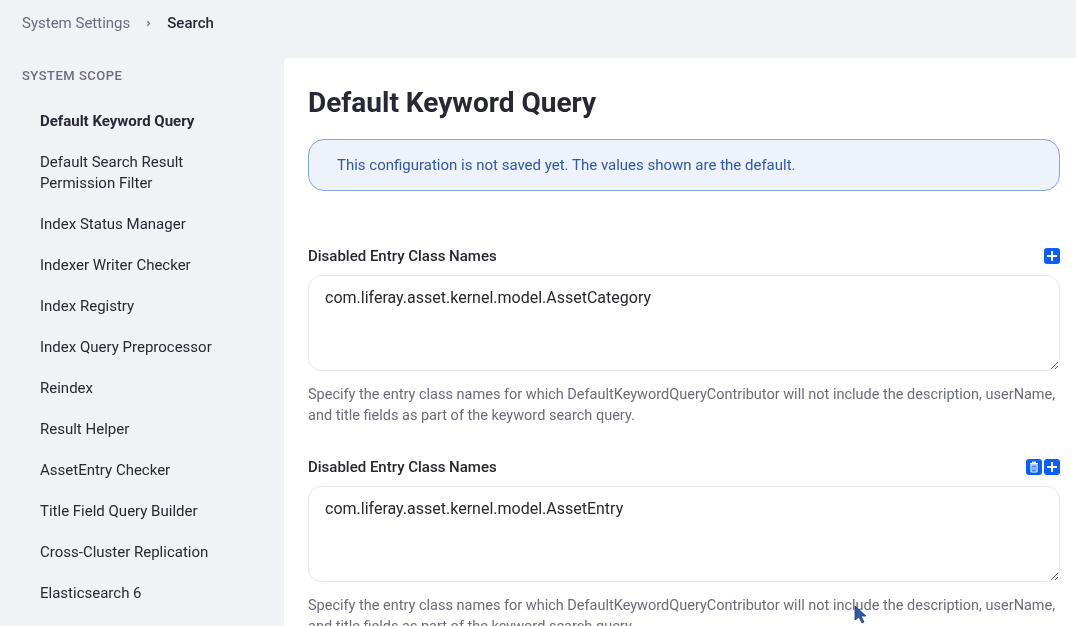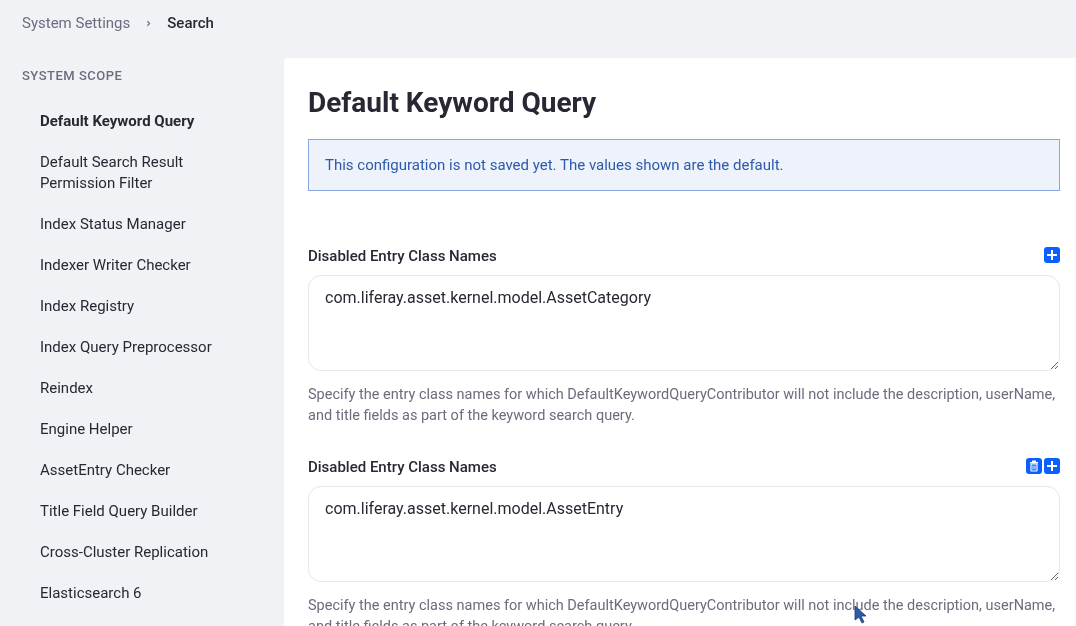--- a/index.html
+++ b/index.html
@@ -58,30 +58,31 @@
     }
     .page-title {
       font-size: 28px;
       font-weight: 700;
       color: #272833;
       margin-bottom: 20px;
     }
     .info-banner {
       background: #eef2fa;
       border: 1px solid #89a7e0;
-      border-radius: 0;
-      padding: 16px 16px;
+      border-radius: 16px;
+      padding: 16px 28px;
       color: #2e5aac;
       font-size: 15px;
       margin-bottom: 56px;
     }
     .field-block { margin-bottom: 32px; }
     .field-header {
       display: flex;
       justify-content: space-between;
+      align-items: center;
       margin-bottom: 10px;
     }
     .field-label {
       font-size: 15px;
       color: #272833;
       font-weight: 500;
     }
     .field-actions { display: flex; gap: 2px; }
     .icon-btn {
       width: 16px;
@@ -133,21 +134,21 @@
   <aside class="sidebar">
     <div class="sidebar-header">SYSTEM SCOPE</div>
     <ul class="sidebar-items" id="sidebar-items">
         <li class="sidebar-item active">Default Keyword Query</li>
         <li class="sidebar-item">Default Search Result Permission Filter</li>
         <li class="sidebar-item">Index Status Manager</li>
         <li class="sidebar-item">Indexer Writer Checker</li>
         <li class="sidebar-item">Index Registry</li>
         <li class="sidebar-item">Index Query Preprocessor</li>
         <li class="sidebar-item">Reindex</li>
-        <li class="sidebar-item">Engine Helper</li>
+        <li class="sidebar-item">Result Helper</li>
         <li class="sidebar-item">AssetEntry Checker</li>
         <li class="sidebar-item">Title Field Query Builder</li>
         <li class="sidebar-item">Cross-Cluster Replication</li>
         <li class="sidebar-item">Elasticsearch 6</li>
       </ul>
   </aside>
 
   <main class="main">
     <h1 class="page-title">Default Keyword Query</h1>
     <div class="info-banner">This configuration is not saved yet. The values shown are the default.</div>

